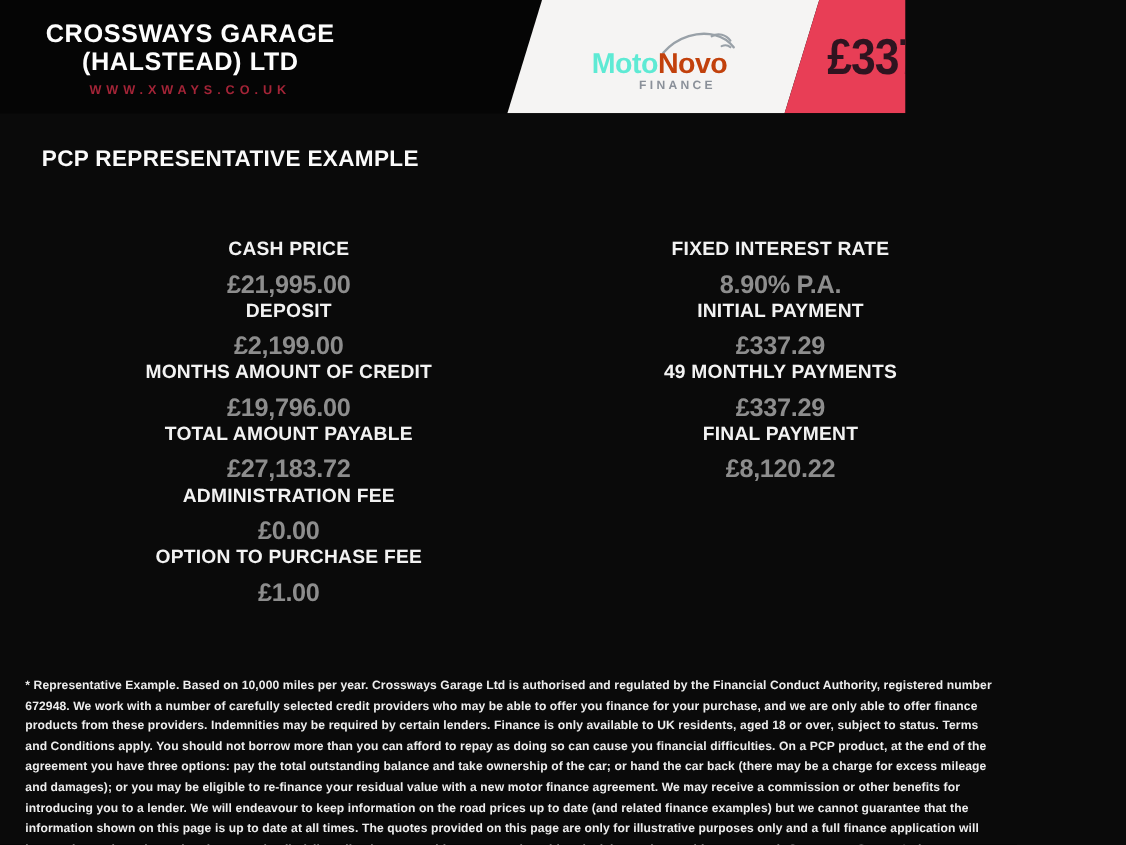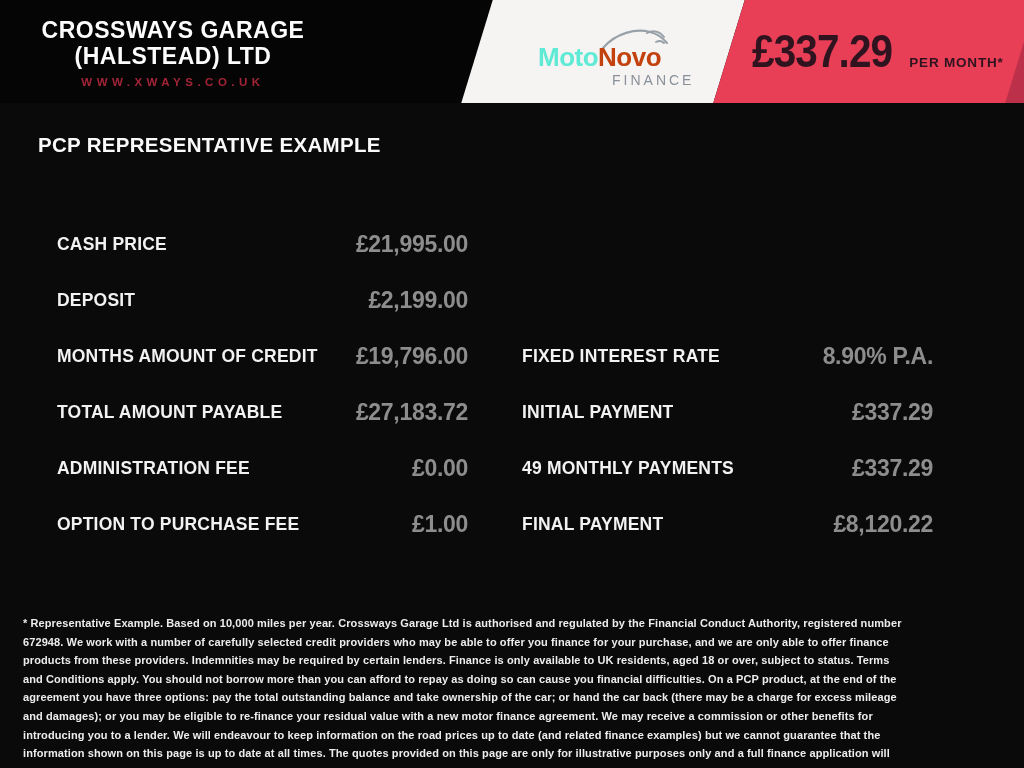--- a/index.html
+++ b/index.html
@@ -1,51 +1,51 @@
 <!DOCTYPE html>
 <html><head>
 <meta charset="utf-8">
 <style>
   * { margin:0; padding:0; box-sizing:border-box; }
   html,body { width:1024px; height:768px; background:#000; }
   body { font-family:"Liberation Sans", sans-serif; }
   #page { position:relative; width:1024px; height:768px; background:#0a0a0a; overflow:hidden; }
 
   
-  .banner { position:absolute; left:0; top:0; width:1024px; height:103px; overflow:hidden; background:#050505; }
+  .banner { position:absolute; left:0; top:0; width:823px; height:103px; overflow:hidden; background:#050505; }
   .banner-darkred { position:absolute; left:978px; top:0; width:46px; height:103px; background:#bc3149; }
   .banner-white { position:absolute; left:477px; top:0; width:252px; height:103px; background:#f5f4f3; transform:skewX(-17deg); }
   .banner-red { position:absolute; left:729px; top:0; width:292px; height:103px; background:#e83e56; transform:skewX(-17deg); }
 
   
   .dealer { position:absolute; left:40px; top:17px; width:266px; text-align:center; color:#fdfdfd; }
   .dealer-line { font-size:23px; font-weight:bold; letter-spacing:0.5px; line-height:26px; }
   .dealer-url { margin-top:7px; font-size:11.5px; font-weight:bold; letter-spacing:4.5px; color:#a32437; }
 
   
   .motonovo { position:absolute; left:538px; top:24px; width:150px; }
   .mn-car { position:absolute; left:62px; top:2px; width:72px; height:26px; }
   .mn-name { position:absolute; left:0; top:18px; font-size:26px; font-weight:bold; letter-spacing:-0.5px; }
   .mn-moto { color:#5eead4; }
   .mn-novo { color:#c2410c; }
-  .mn-fin { position:absolute; left:74px; top:48px; font-size:14px; font-weight:normal; letter-spacing:3px; color:#8a9099; }
+  .mn-fin { position:absolute; left:43px; top:48px; font-size:11px; font-weight:bold; letter-spacing:3px; color:#8a9099; }
 
   
   .price { position:absolute; left:752px; top:24px; display:flex; align-items:baseline; color:#2f1420; white-space:nowrap; }
   .price-amount { font-size:46px; font-weight:bold; letter-spacing:-1px; transform:scaleX(0.88); transform-origin:left bottom; }
   .price-suffix { font-size:13.5px; font-weight:bold; letter-spacing:0.8px; margin-left:-2px; }
 
   
   .page-title { position:absolute; left:38px; top:133px; font-size:20.5px; font-weight:600; letter-spacing:0.3px; color:#fafafa; }
 
   
   .table { position:absolute; left:57px; top:216px; width:911px; display:flex; }
   .col { display:flex; flex-direction:column; width:411px; }
-  .col.right { margin-left:54px;justify-content:flex-end; }
-  .row { height:56px; display:flex; justify-content:space-between; align-items:center; }
+  .col.right { margin-left:36px; }
+  .row { height:56px; display:flex; justify-content:space-between; align-items:center;flex-direction:column; }
   .lbl { font-size:17.5px; font-weight:600; letter-spacing:0.2px; color:#f2f2f2; white-space:nowrap; }
   .val { font-size:23px; font-weight:bold; letter-spacing:-0.3px; color:#8d8d8d; white-space:nowrap; }
 
   
   .disclaimer { position:absolute; left:23px; top:614px; width:880px; font-size:11px; font-weight:bold; line-height:18.6px; letter-spacing:0.1px; color:#ededed; text-align:left; }
 </style>
 </head>
 <body>
 
 <div id="page">

